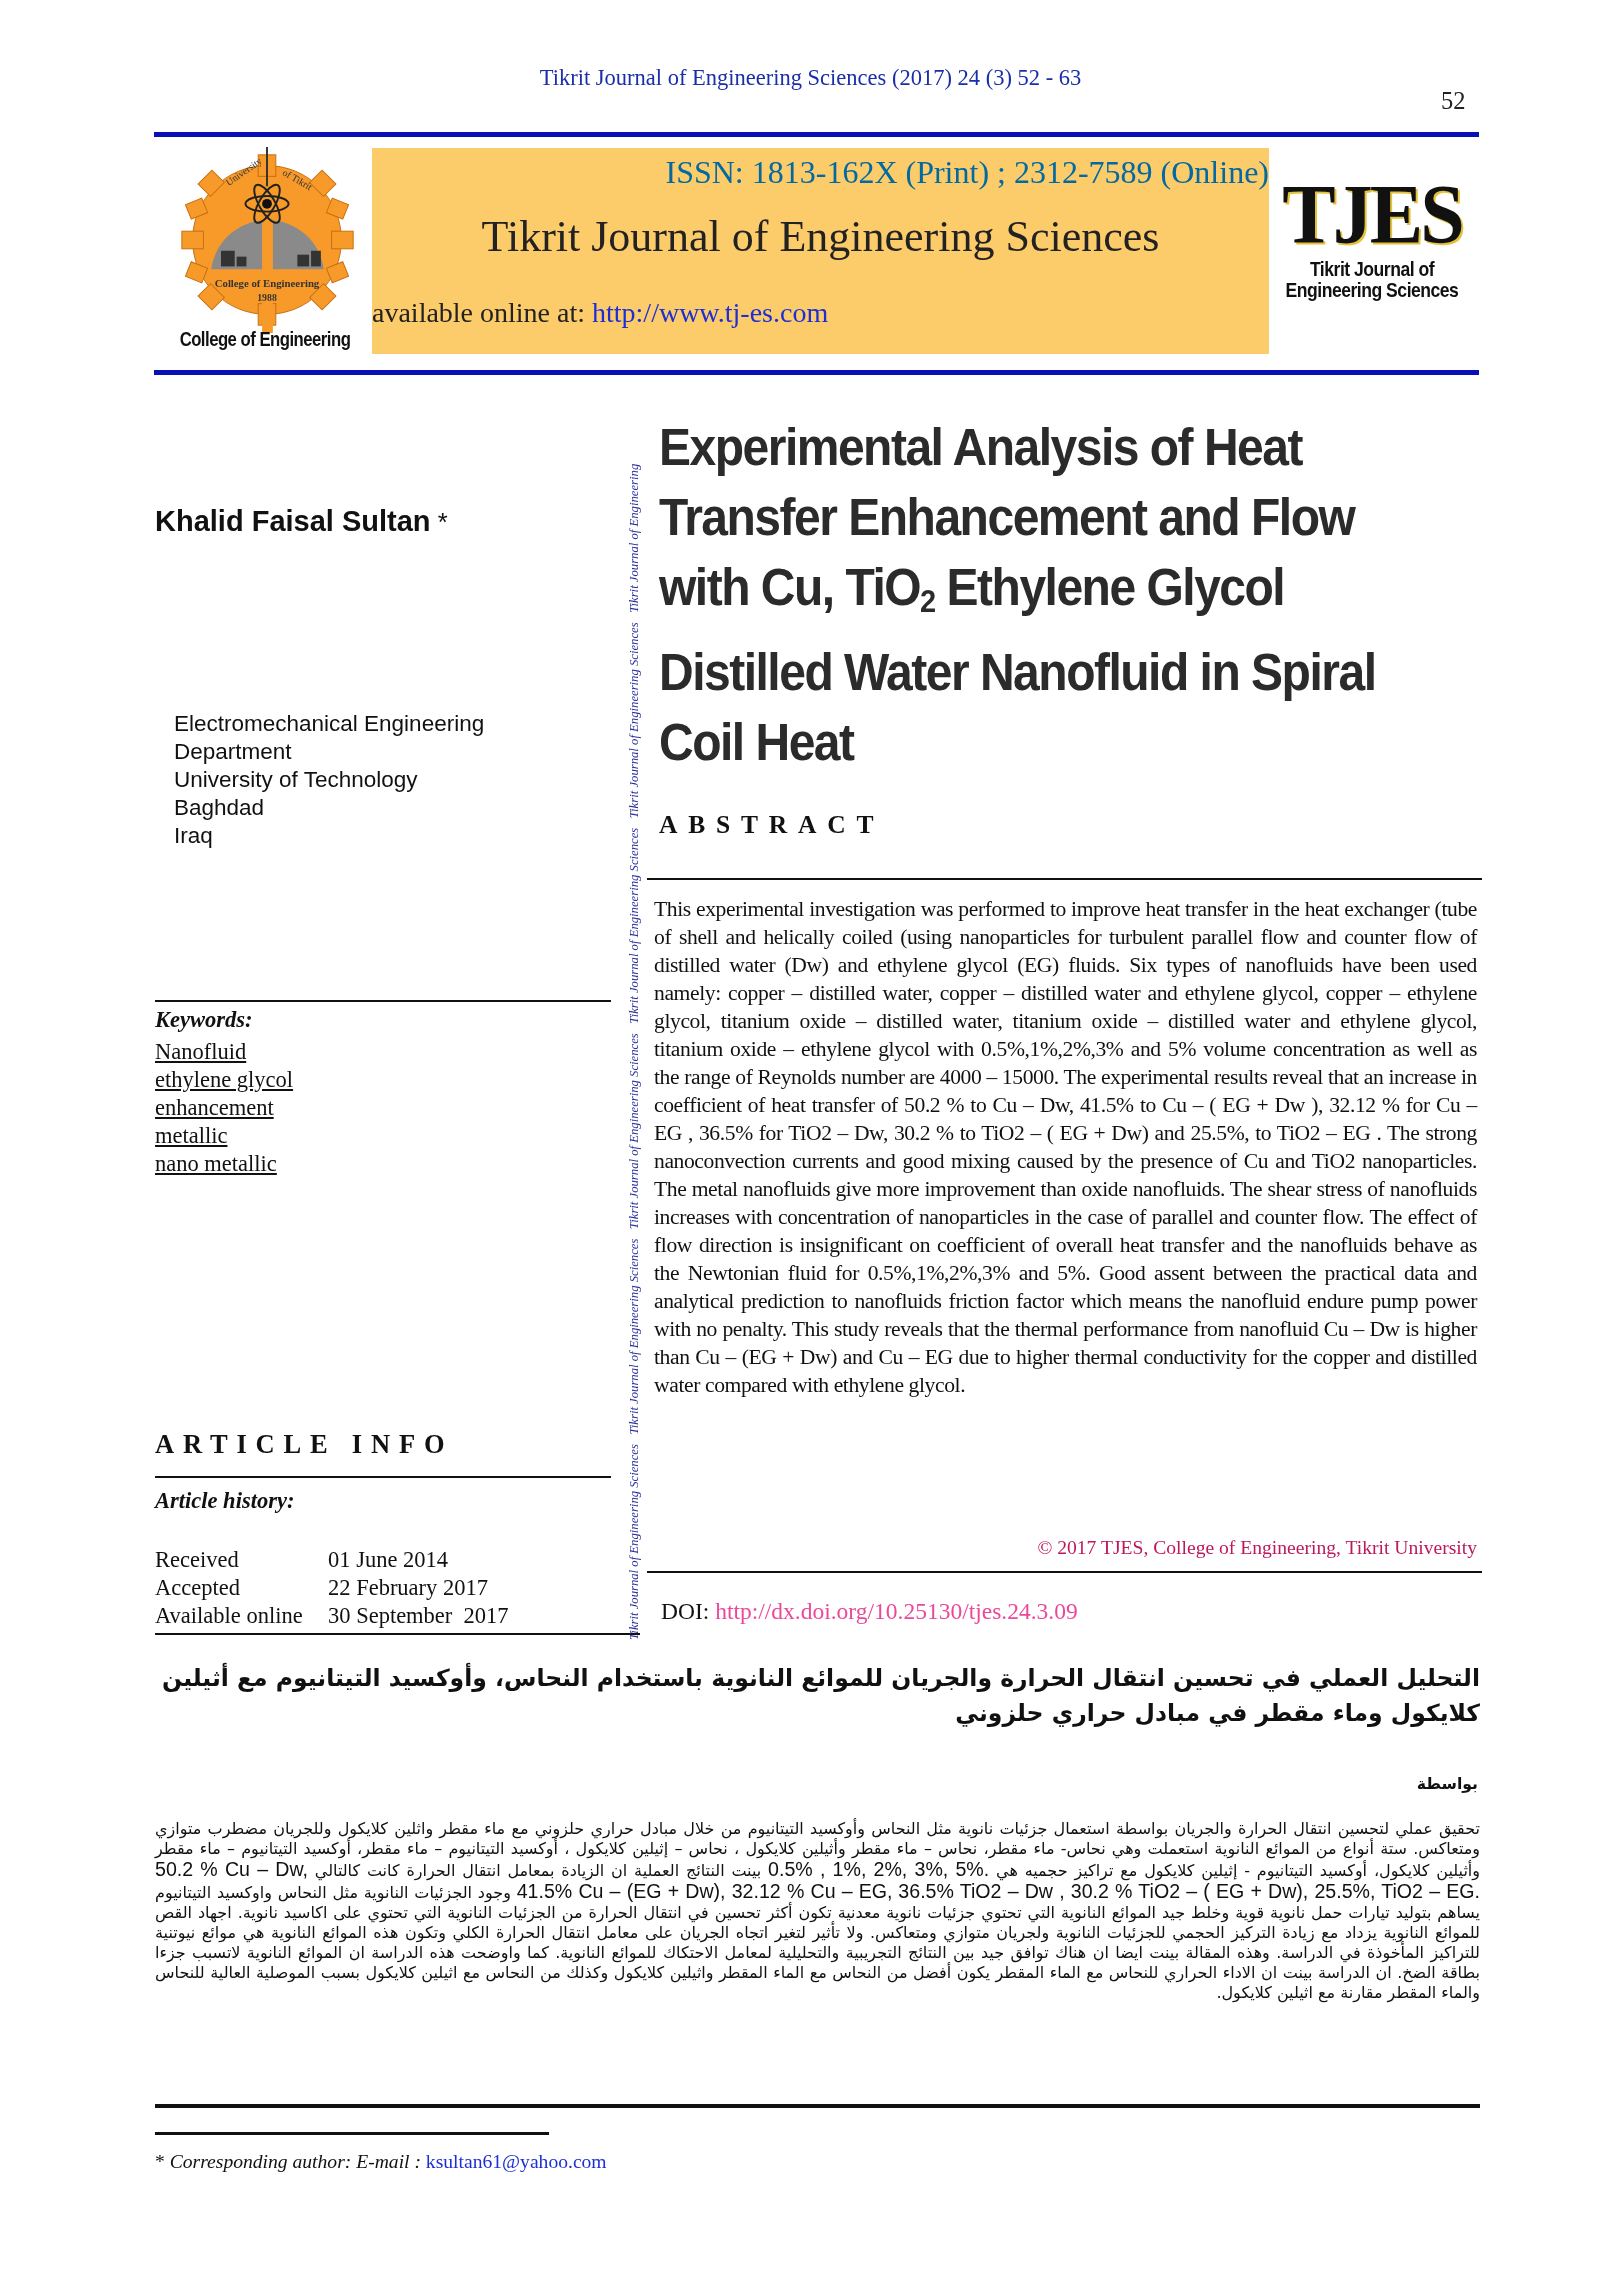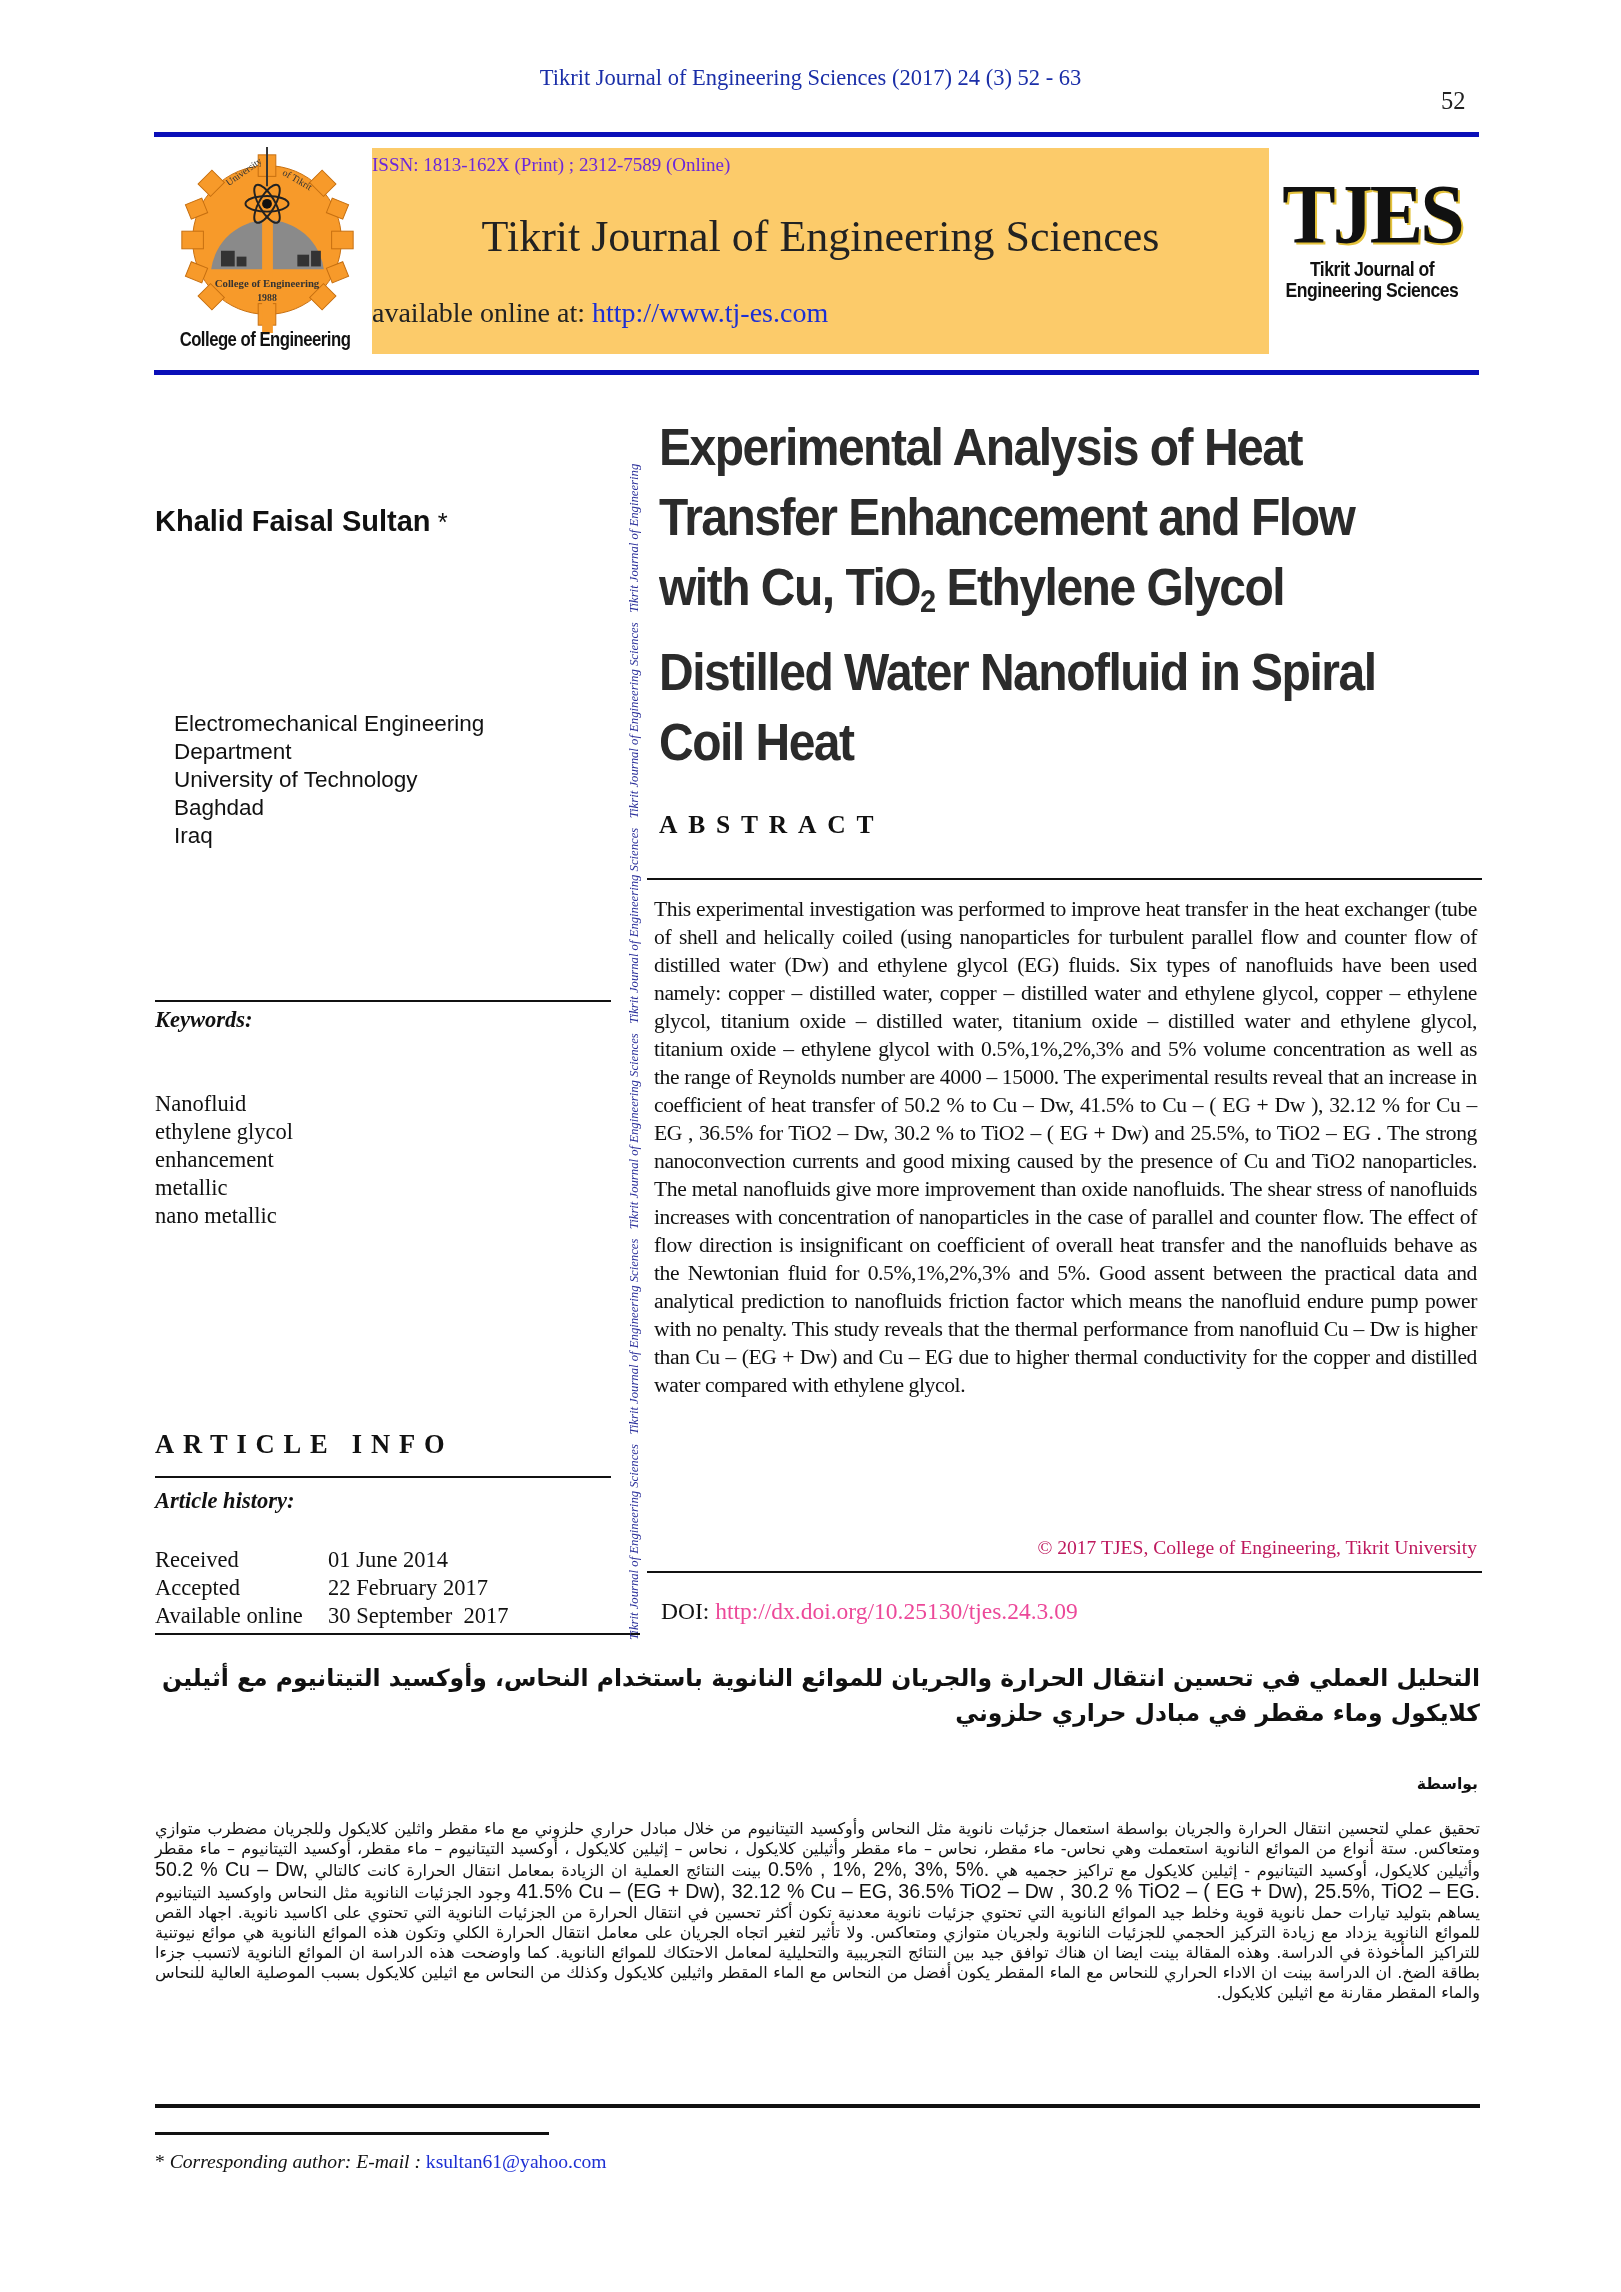--- a/index.html
+++ b/index.html
@@ -13,36 +13,36 @@
   .page-num { left: 1441px; top: 63px; font-size: 24.5px; color: #222; margin-top: 24px; }
   .blue-rule { left: 154px; width: 1325px; top: 132px; height: 4.9px; background: #0a0fb8; }
   .blue-rule-2 { left: 154px; width: 1325px; top: 370px; height: 4.9px; background: #0a0fb8; }
 
   
   .college-logo { left: 172px; top: 147px; width: 191px; height: 211px; }
   .college-logo-text { left: 167px; top: 330px; width: 196px; text-align: center;
                        font-family: "Liberation Sans", sans-serif; font-weight: 700;
                        font-size: 16.7px; letter-spacing: -0.5px; transform: scaleY(1.25); }
   .banner { left: 372px; top: 148px; width: 897px; height: 206px; background: #fccb6a; }
-  .banner .issn { position: absolute; left: 0; right: 0; top: 5.9px; text-align: left; font-size: 19px; color: #6d28d9; }
+  .banner .issn { position: absolute; left: 0; right: 0; top: 5.9px; text-align: right; font-size: 32px; color: #0369a1; }
   .banner .jtitle { position: absolute; left: 0; right: 0; top: 63px; text-align: center; font-size: 44px; color: #222; }
   .banner .avail { position: absolute; left: 0; right: 0; top: 149px; text-align: left; font-size: 28px; color: #222; }
   .banner .avail a { color: #1d2fd4; text-decoration: none; }
   .tjes-logo { left: 1274px; top: 176px; width: 196px; text-align: center; }
   .tjes-big { font-family: "Liberation Serif", serif; font-weight: 700; font-size: 80px; line-height: 78px;
               color: #111; text-shadow: 2px 2px 0 #e4c23b; letter-spacing: -2.9px; transform: scaleY(1.05); }
   .tjes-small { font-family: "Liberation Sans", sans-serif; font-weight: 700; font-size: 17.6px; line-height: 19.6px;
                 transform: scaleY(1.2); letter-spacing: -0.5px; margin-top: 5.9px; }
 
   
   .author { left: 155px; top: 505px; font-family: "Liberation Sans", sans-serif; font-weight: 700; font-size: 29px; }
   .affil { left: 174px; top: 710px; font-family: "Liberation Sans", sans-serif; font-size: 22.5px; line-height: 28px; }
   .left-rule { left: 155px; width: 456px; height: 2px; background: #111; }
   .kw-head { left: 155px; top: 1007px; font-style: italic; font-weight: 700; font-size: 22.5px; }
-  .kw-list { left: 155px; top: 1090px; font-size: 22.5px; line-height: 28px; }
+  .kw-list { left: 155px; top: 1038px; font-size: 22.5px; line-height: 28px; text-decoration: underline; }
   .ai-head { left: 155px; top: 1429px; font-weight: 700; font-size: 26.5px; letter-spacing: 8.8px; }
   .ah-head { left: 155px; top: 1488px; font-style: italic; font-weight: 700; font-size: 22.5px; }
   .hist { left: 155px; top: 1546px; font-size: 22.5px; line-height: 28px; }
   .hist td { padding: 0; vertical-align: top; }
   .hist td.lbl { width: 173px; }
 
   
   .vert { left: 616px; top: 420px; width: 29px; height: 1220px; overflow: hidden; }
   .vert-text { position: absolute; left: 0; top: 0; width: 1220px; height: 29px;
                transform-origin: 0 0; transform: translate(3.9px, 1220px) rotate(-90deg);

